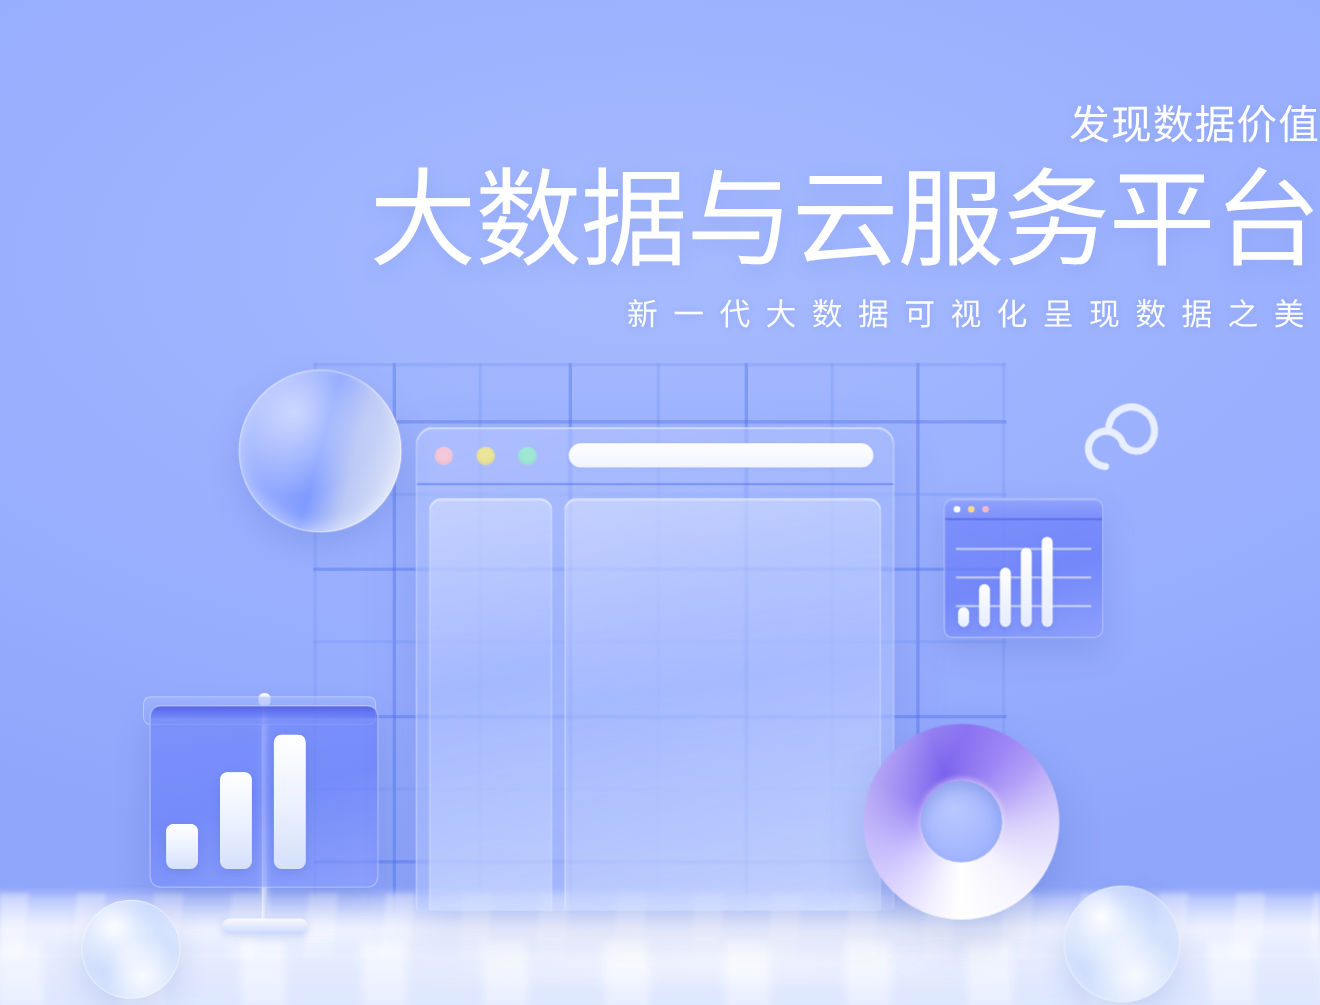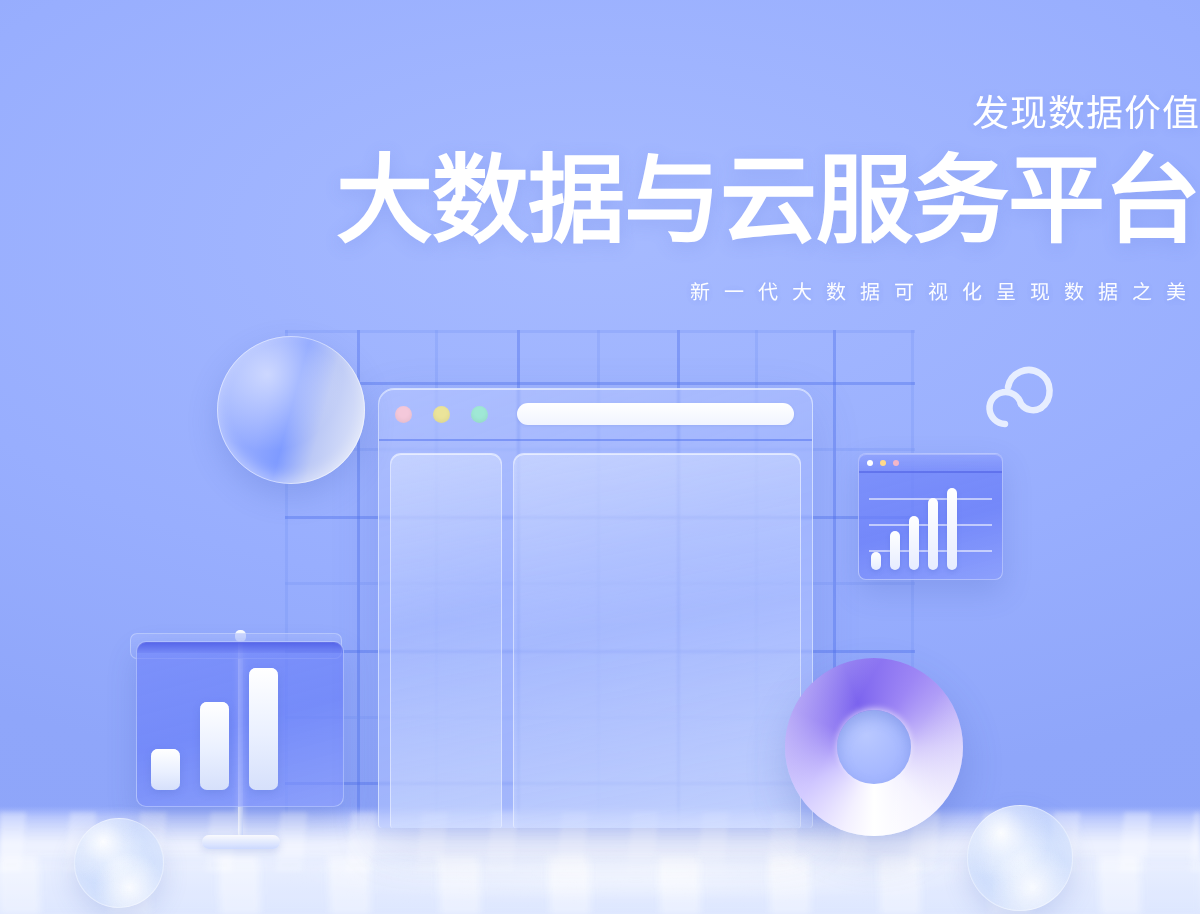--- a/index.html
+++ b/index.html
@@ -61,27 +61,27 @@
   .copy{ position:absolute; left:0; right:0; top:0; text-align:right; z-index:40; }
   .eyebrow{
     margin-top:92px;
     font-size:37px; line-height:1.2; color:#ffffff;
     font-weight:400; letter-spacing:1px;
     text-shadow:0 1px 8px rgba(90,120,220,.22);
   }
   .headline{
     margin-top:14px;
     font-size:97px; line-height:1.05;
-    font-weight:700; color:#ffffff;
+    font-weight:400; color:#ffffff;
     letter-spacing:-1px;
     text-shadow:0 4px 18px rgba(84,112,214,.20);
   }
   .subline{
-    margin-top:24px;
-    font-size:20px; color:#ffffff; font-weight:400;
+    margin-top:11px;
+    font-size:28px; color:#ffffff; font-weight:400;
     letter-spacing:14px; text-indent:14px;
     text-shadow:0 1px 7px rgba(90,120,220,.22);
     opacity:.97;
   }
 
   
   .browser{
     position:absolute; left:378px; top:388px; width:435px; height:440px;
     border-radius:16px 16px 4px 4px;
     background:linear-gradient(160deg, rgba(186,200,255,.52) 0%, rgba(168,186,255,.42) 42%, rgba(196,210,255,.50) 100%);

